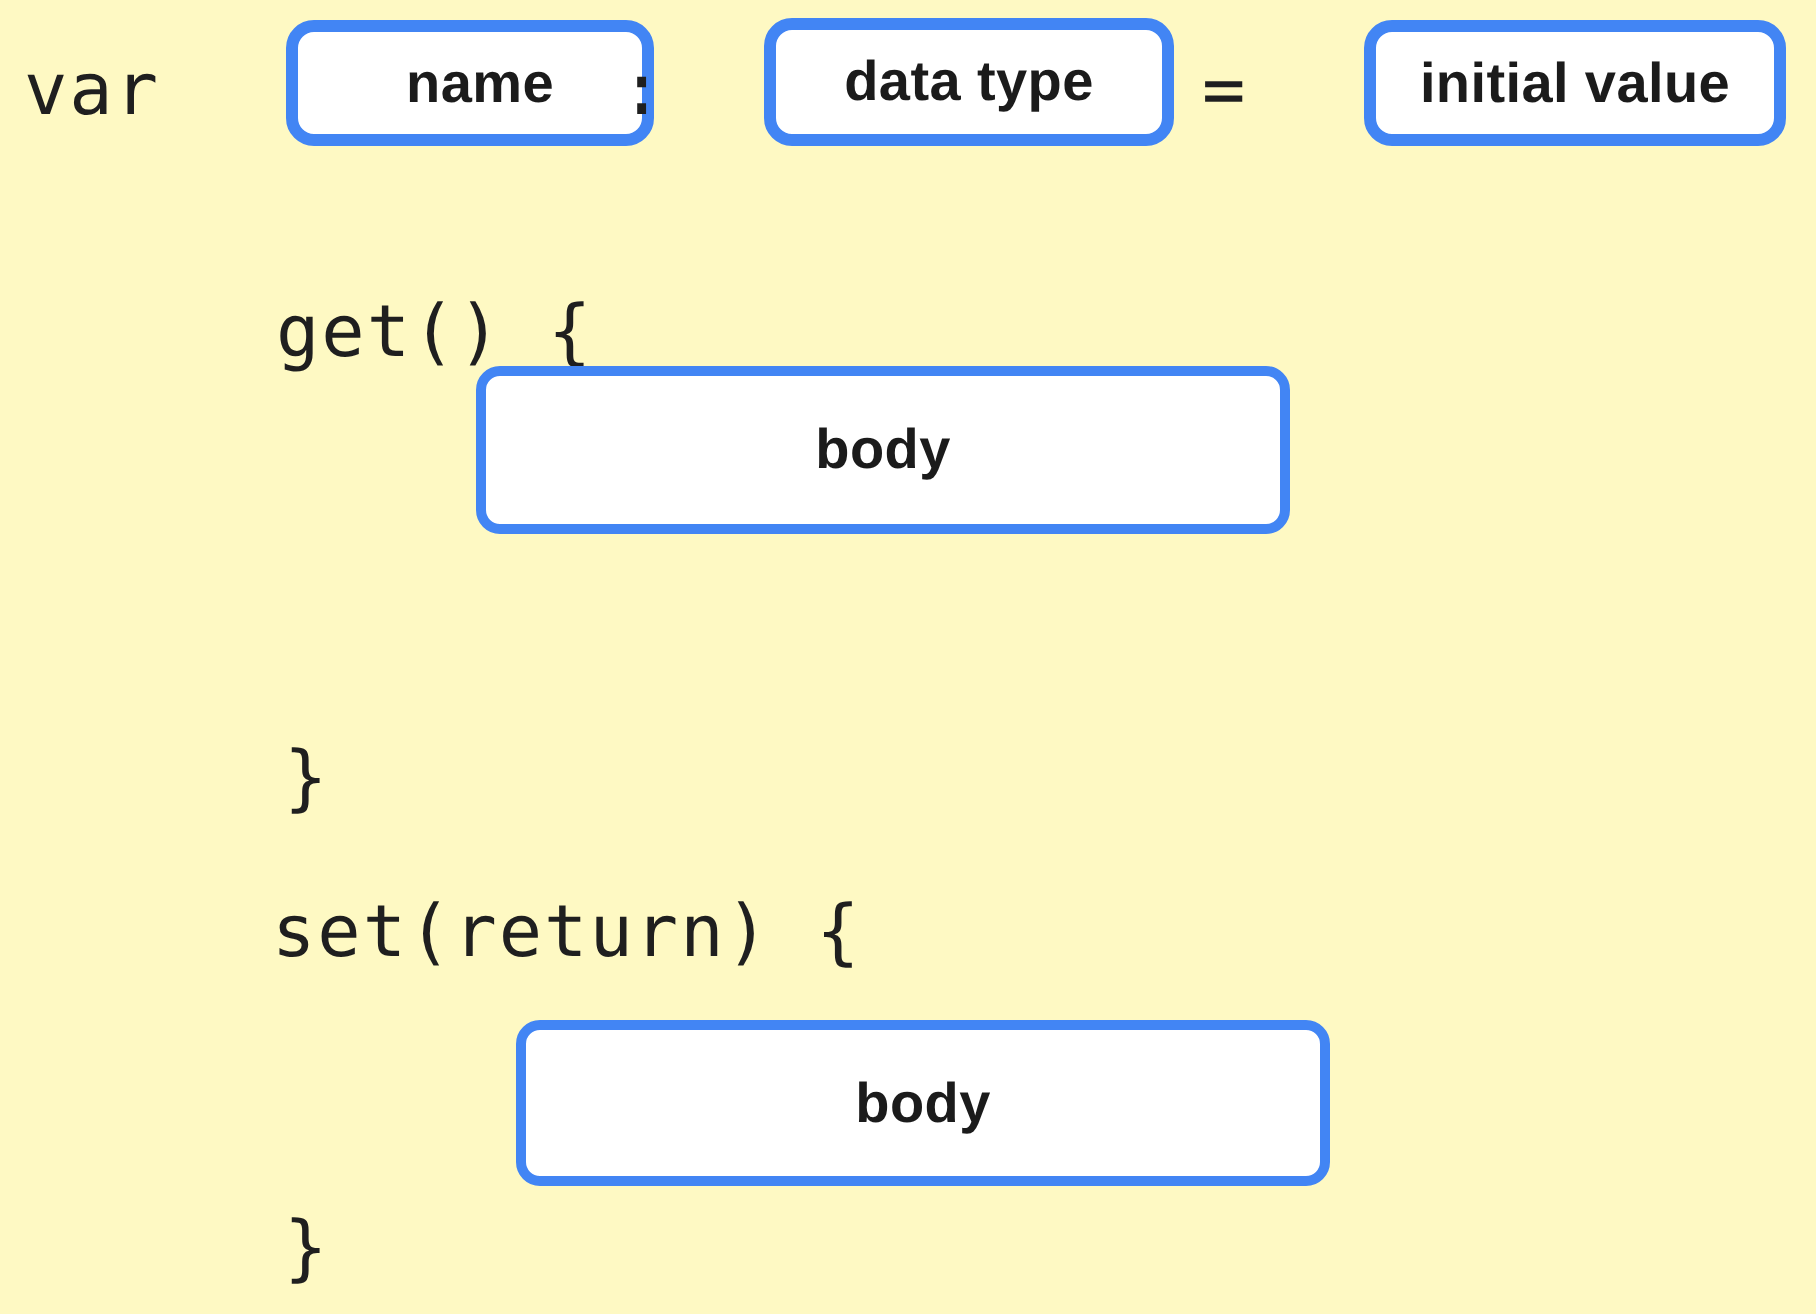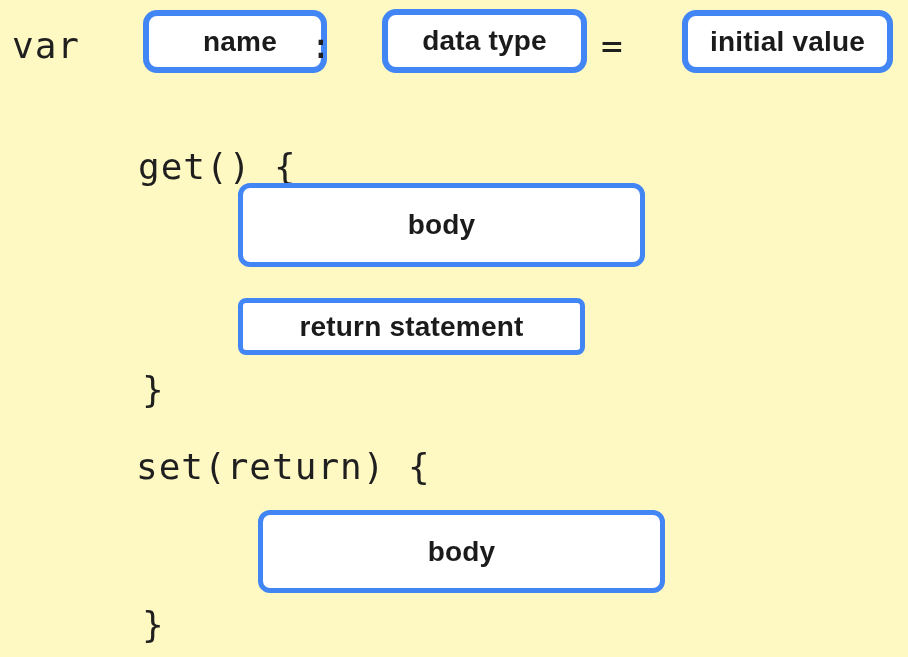--- a/index.html
+++ b/index.html
@@ -78,23 +78,20 @@
   <div class="label-box" id="initval-box">
     <span class="label">initial value</span>
   </div>
 
   <span class="code" id="get-sig">get() {</span>
 
   <div class="label-box" id="get-body-box">
     <span class="label">body</span>
   </div>
 
-  <div class="label-box" id="return-box">
-    <span class="label">return statement</span>
-  </div>
 
   <span class="code" id="get-brace">}</span>
 
   <span class="code" id="set-sig">set(return) {</span>
 
   <div class="label-box" id="set-body-box">
     <span class="label">body</span>
   </div>
 
   <span class="code" id="set-brace">}</span>

